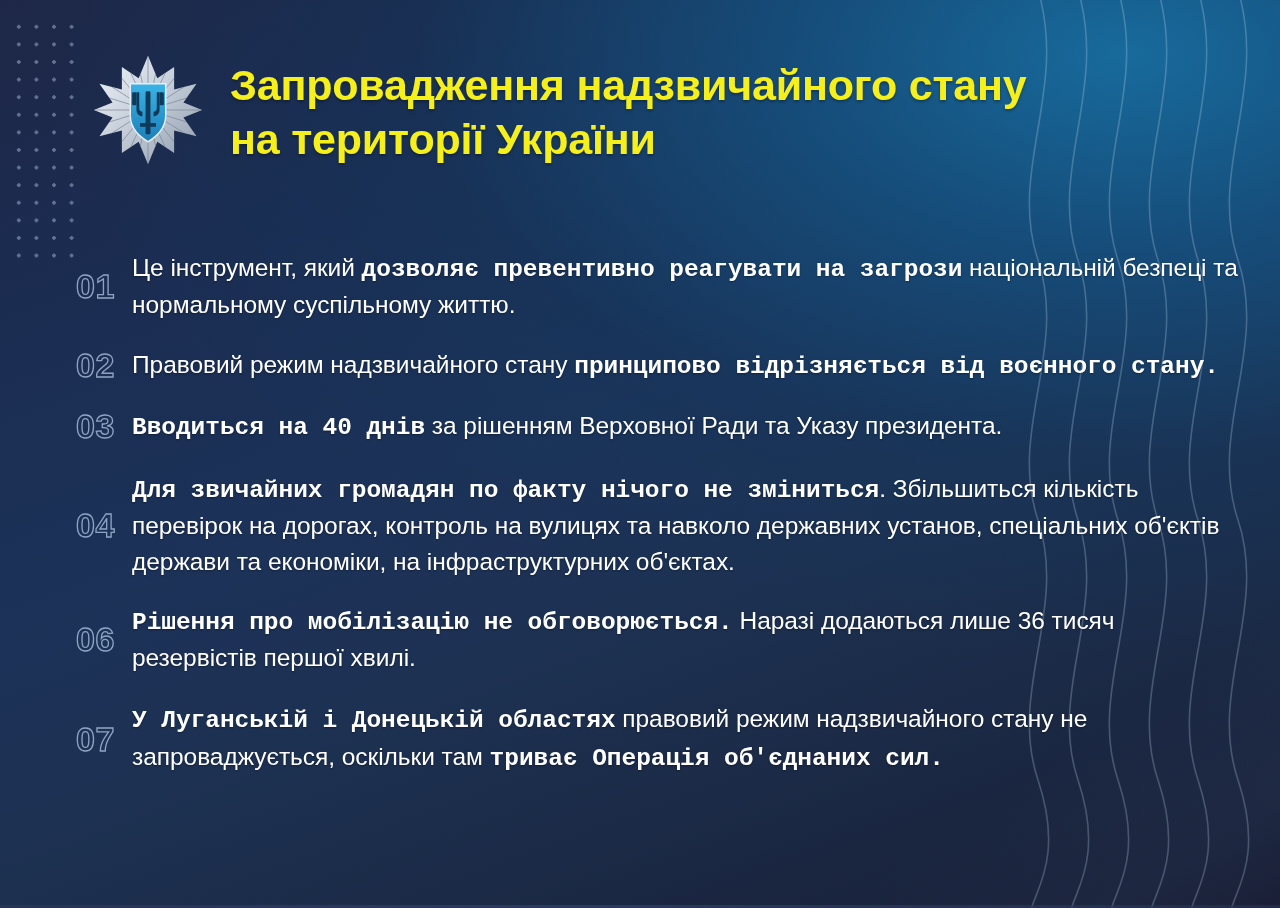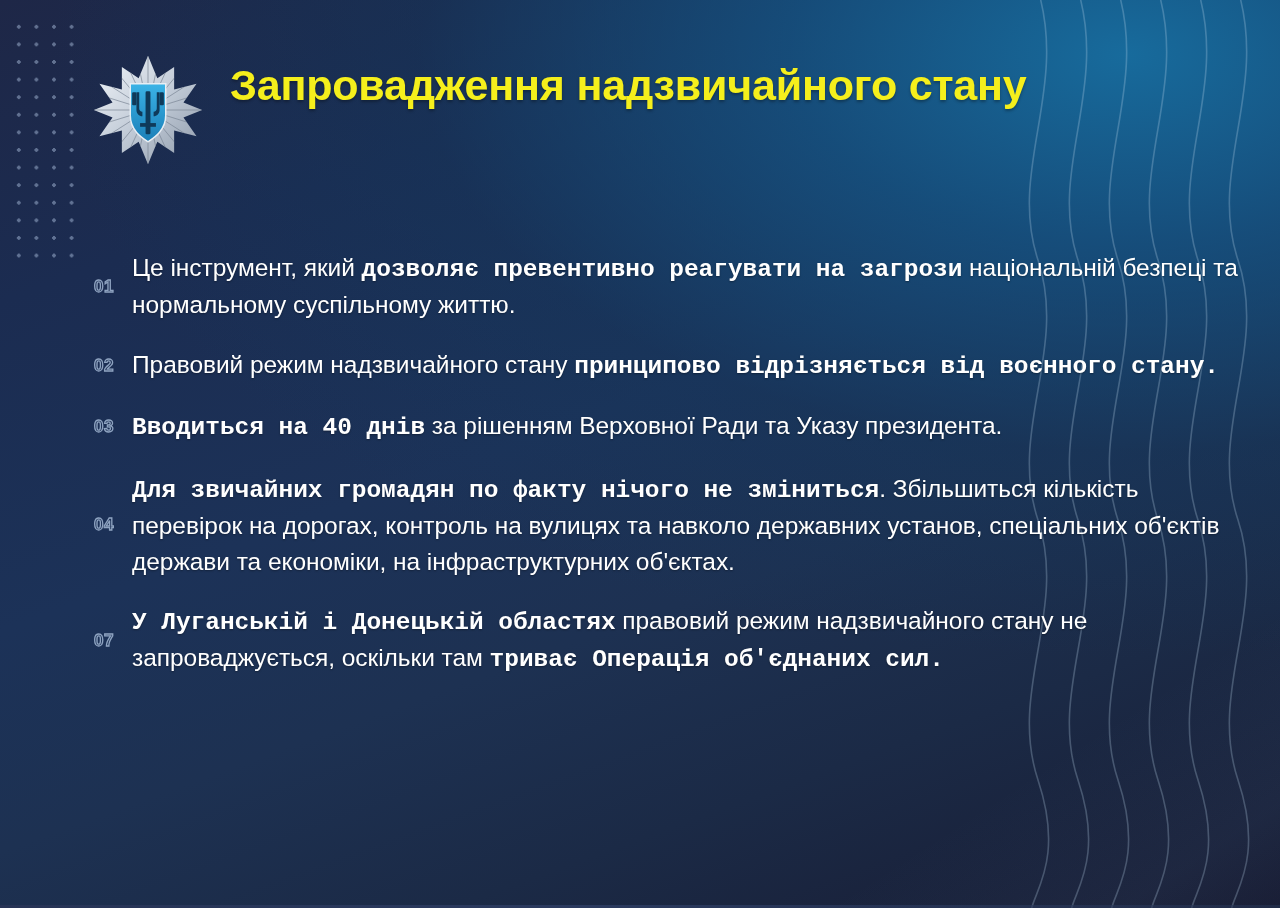--- a/index.html
+++ b/index.html
@@ -108,22 +108,22 @@
   .item {
     display: flex;
     align-items: center;
     margin-bottom: 21px;
   }
   .item:last-child { margin-bottom: 11px; }
 
   .num {
     flex: 0 0 56px;
     width: 56px;
-    text-align: center;
-    font-size: 17px;
+    text-align: left;
+    font-size: 34px;
     font-weight: bold;
     line-height: 1;
     color: transparent;
     -webkit-text-stroke: 1.3px rgba(171,192,220,0.80);
     letter-spacing: 0.5px;
     user-select: none;
   }
 
   .body-text {
     flex: 1 1 auto;
@@ -223,20 +223,21 @@
         <path d="M43 41 L47.6 41 L47.6 60 C47.6 64, 50.5 66.5, 54 66.8 L54 62 C52 61.6, 50.6 60.4, 50.6 58.4 L50.6 41 L43 41 Z"></path>
         <path d="M77 41 L72.4 41 L72.4 60 C72.4 64, 69.5 66.5, 66 66.8 L66 62 C68 61.6, 69.4 60.4, 69.4 58.4 L69.4 41 L77 41 Z"></path>
         <rect x="43" y="41" width="4.6" height="14" rx="1.2"></rect>
         <rect x="72.4" y="41" width="4.6" height="14" rx="1.2"></rect>
         <path d="M51.5 74 L68.5 74 L68.5 78 L51.5 78 Z"></path>
       </g>
     </svg>
 
     <h1 class="title">
       <span class="t-line">Запровадження надзвичайного стану</span>
+      <span class="t-line">на території України</span>
     </h1>
   </div>
 
   <div class="list">
 
     <div class="item one">
       <div class="num">01</div>
       <div class="body-text"><span>Це інструмент, який </span><b>дозволяє превентивно реагувати на загрози</b><span> національній безпеці та нормальному суспільному життю.</span></div>
     </div>
 
@@ -249,20 +250,24 @@
       <div class="num">03</div>
       <div class="body-text"><b>Вводиться на 40 днів</b><span> за рішенням Верховної Ради та Указу президента.</span></div>
     </div>
 
     <div class="item four">
       <div class="num">04</div>
       <div class="body-text"><b>Для звичайних громадян по факту нічого не зміниться</b><span>. Збільшиться кількість перевірок на дорогах, контроль на вулицях та навколо державних установ, спеціальних об'єктів держави та економіки, на інфраструктурних об'єктах.</span></div>
     </div>
 
 
+    <div class="item six">
+      <div class="num">06</div>
+      <div class="body-text"><b>Рішення про мобілізацію не обговорюється.</b><span> Наразі додаються лише 36 тисяч резервістів першої хвилі.</span></div>
+    </div>
 
     <div class="item seven">
       <div class="num">07</div>
       <div class="body-text"><b>У Луганській і Донецькій областях</b><span> правовий режим надзвичайного стану не запроваджується, оскільки там </span><b>триває Операція об'єднаних сил.</b></div>
     </div>
 
   </div>
 
   <div class="bottom-edge"></div>
 </div>

